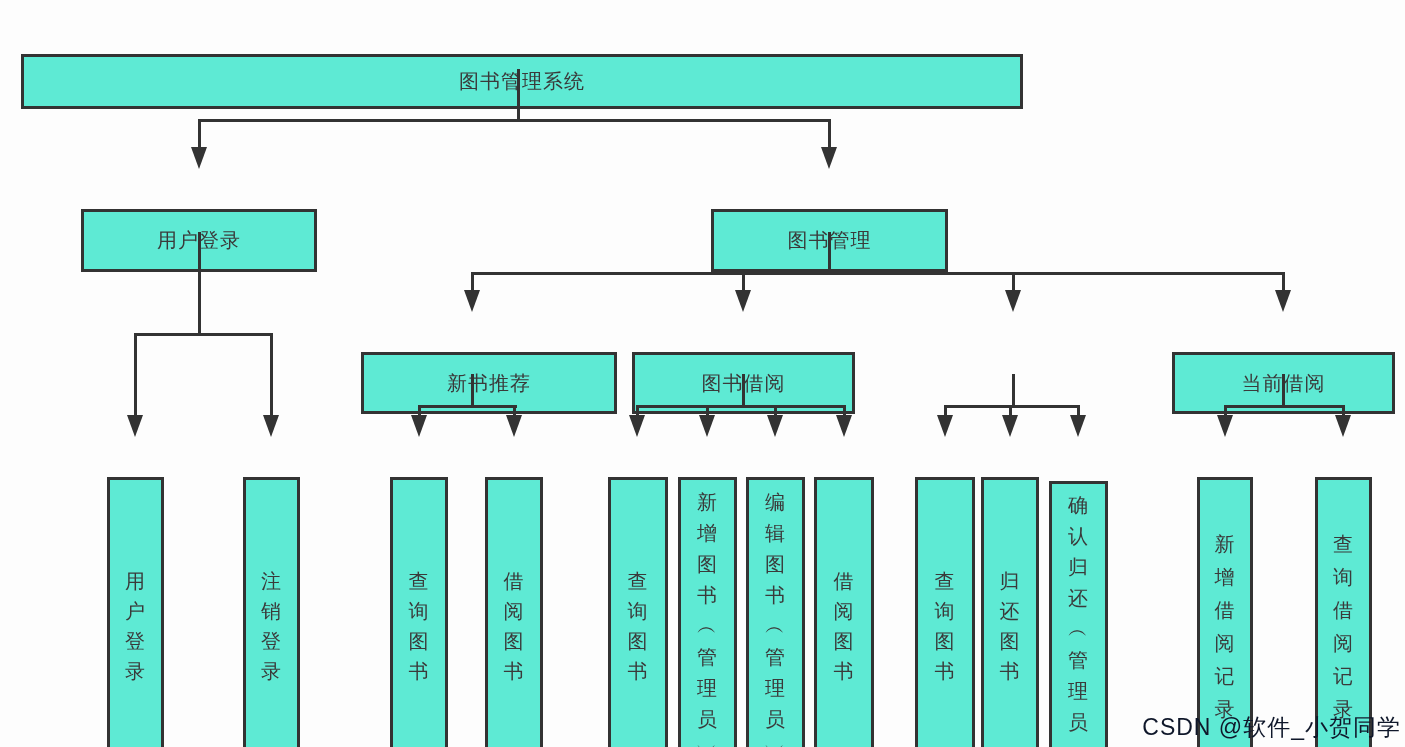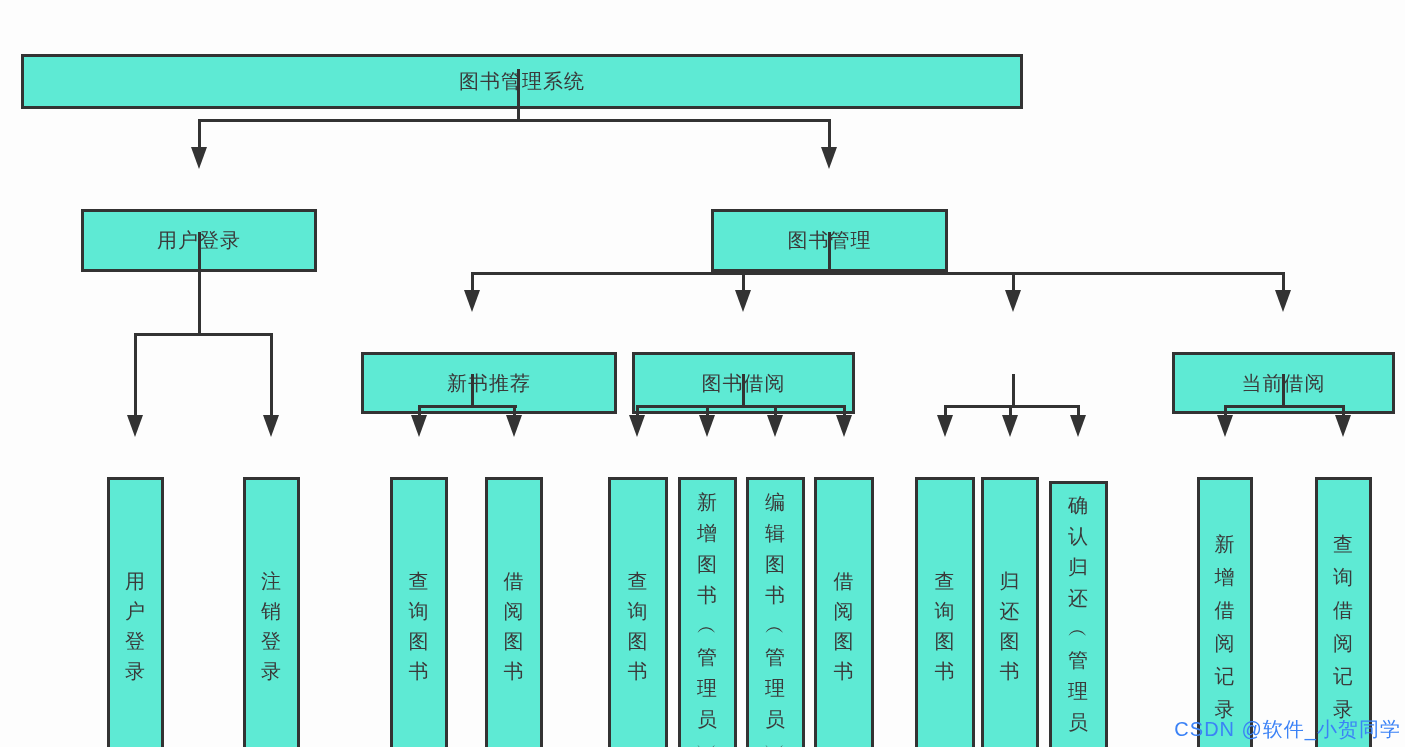--- a/index.html
+++ b/index.html
@@ -30,21 +30,21 @@
   .hline{height:3px;}
   .vline{width:3px;}
   .arrow{
     position:absolute;width:0;height:0;
     border-left:8px solid transparent;
     border-right:8px solid transparent;
     border-top:22px solid #333333;
   }
   .watermark{
     position:absolute;right:4px;bottom:4px;
-    font-size:20px;color:#3b82f6;letter-spacing:1px;
+    font-size:23px;color:#0f172a;letter-spacing:1px;
     white-space:nowrap;
   }
 </style>
 </head>
 <body>
 
 <div class="stage">
 
   <div class="box" style="left:21px;top:14px;width:1002px;height:55px;">
     <span>图书管理系统</span>

